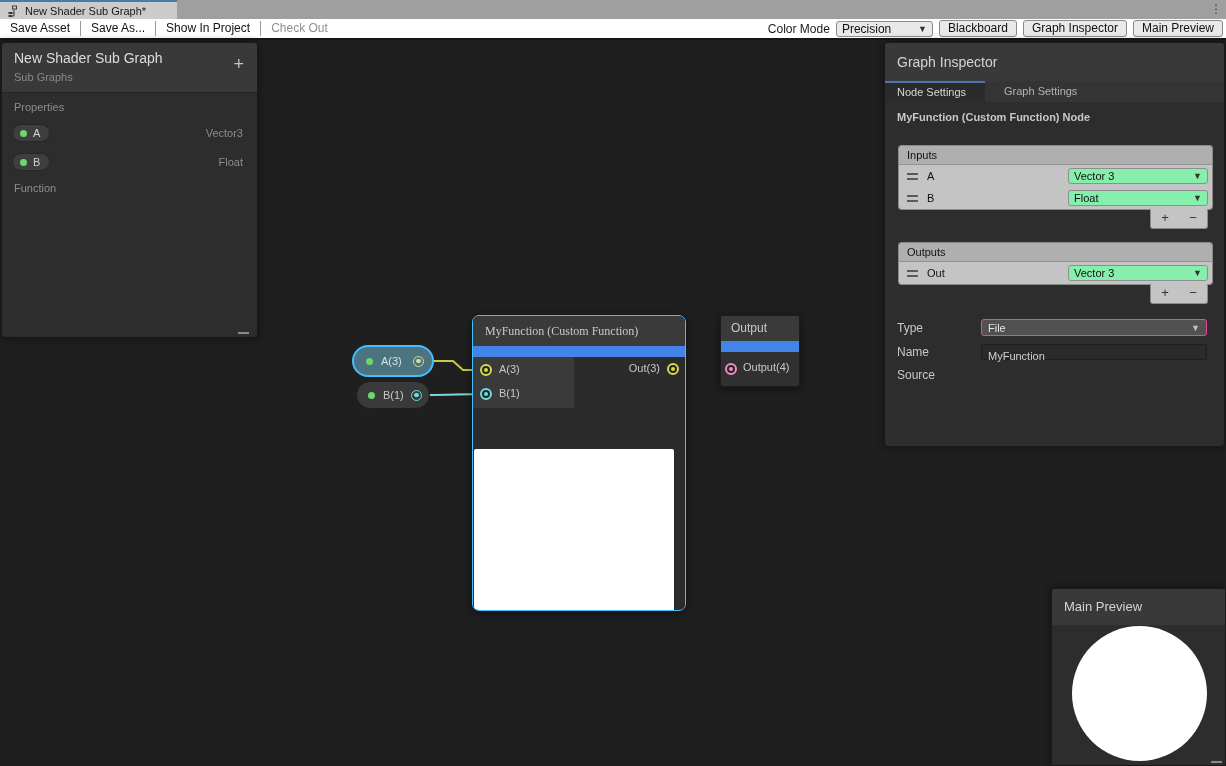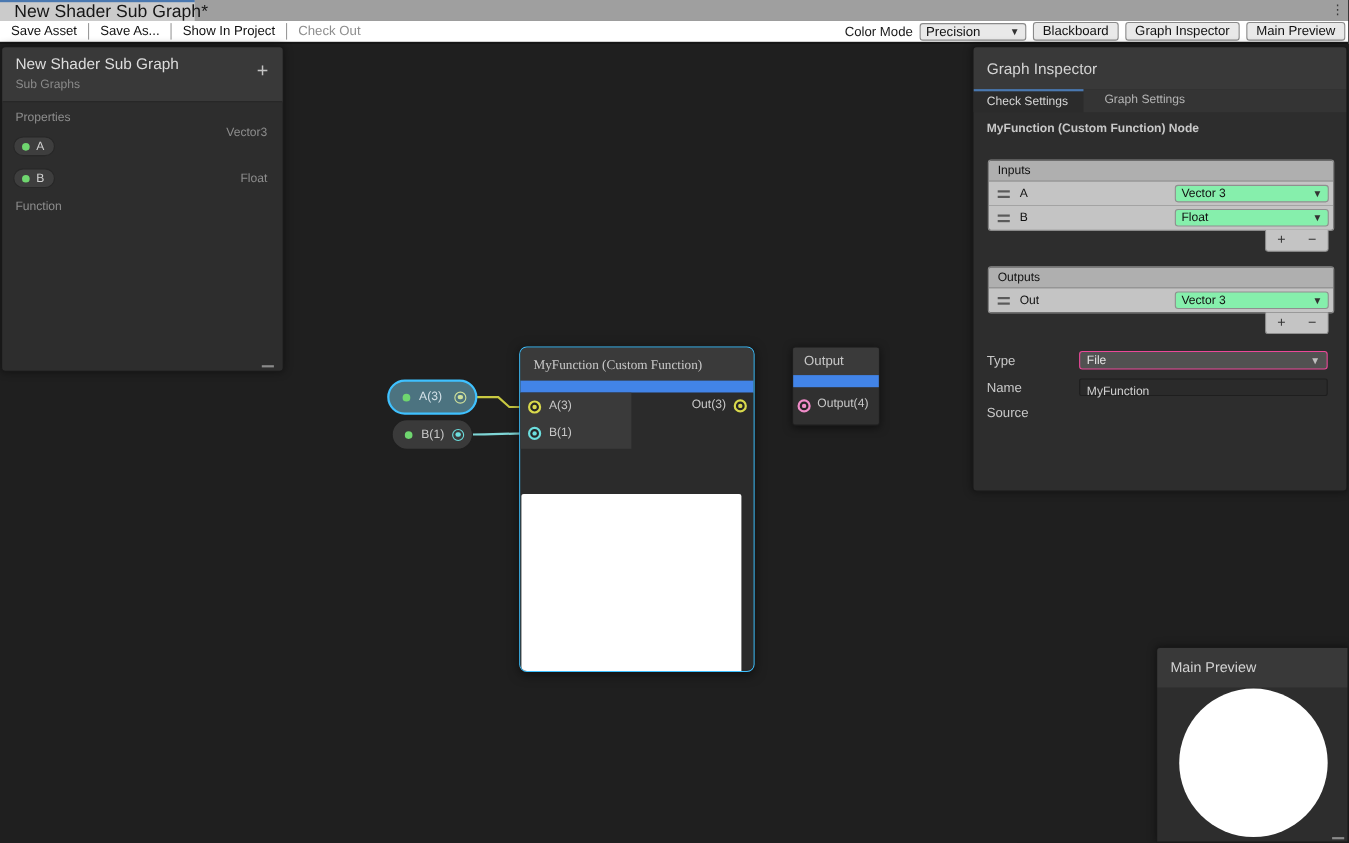--- a/index.html
+++ b/index.html
@@ -4,21 +4,21 @@
 <style>
   * { margin:0; padding:0; box-sizing:border-box; }
   html,body { width:1226px; height:766px; overflow:hidden; background:#1F1F1F;
               font-family:"Liberation Sans", sans-serif; }
   .screen { position:relative; width:1226px; height:766px; background:#1F1F1F; overflow:hidden; }
 
   
   .tabbar { position:absolute; top:0; left:0; width:1226px; height:19px; background:#9F9F9F; }
   .doc-tab { position:absolute; top:0; left:0; width:177px; height:19px; background:#CBCBCB;
              border-top:2px solid var(--tab-accent-blue); display:flex; align-items:center; gap:5px; padding:0 8px; }
-  .doc-tab span { font-size:16px; color:#161616; white-space:nowrap; }
+  .doc-tab span { font-size:11px; color:#161616; white-space:nowrap; }
   .tab-menu { position:absolute; right:4px; top:1px; font-size:12px; color:#3A3A3A; line-height:17px; }
 
   
   .toolbar { position:absolute; top:19px; left:0; width:1226px; height:21px; background:#ffffff;
              border-bottom:2px solid #161616; display:flex; align-items:center; font-size:12px; color:#111; }
   .tb-btn { padding:0 10px; height:19px; line-height:19px; white-space:nowrap; cursor:default; }
   .tb-btn.disabled { color:#8E8E8E; }
   .tb-sep { width:1px; height:15px; background:#9A9A9A; }
   .tb-right { margin-left:auto; display:flex; align-items:center; gap:6px; padding-right:3px; }
   .tb-label { color:#1a1a1a; }
@@ -207,36 +207,36 @@
       <div class="bb-title">New Shader Sub Graph</div>
       <div class="bb-sub">Sub Graphs</div>
       <div class="bb-plus">+</div>
     </div>
     <div class="bb-sec-label" style="top:58px;">Properties</div>
 
     <div class="pill" style="top:81px;">
       <span class="dot"></span>
       <span class="nm">A</span>
     </div>
-    <div class="bb-type" style="top:72px;">Vector3</div>
+    <div class="bb-type" style="top:84px;">Vector3</div>
 
     <div class="pill" style="top:110px;">
       <span class="dot"></span>
       <span class="nm">B</span>
     </div>
     <div class="bb-type" style="top:113px;">Float</div>
 
     <div class="bb-sec-label" style="top:139px;">Function</div>
     <div class="resize-dash" style="right:8px; bottom:3px;"></div>
   </div>
 
   <div class="panel" style="left:884px; top:42px; width:341px; height:405px;">
     <div class="panel-header gi-header">Graph Inspector</div>
     <div class="gi-tabs">
-      <div class="gi-tab-active">Check Settings</div>
+      <div class="gi-tab-active">Node Settings</div>
       <div class="gi-tab">Graph Settings</div>
     </div>
     <div class="gi-heading">MyFunction (Custom Function) Node</div>
 
     <div class="ulist" style="top:102px;">
       <div class="ulist-head">Inputs</div>
       <div class="ulist-row">
         <span class="drag-handle"></span>
         <span class="nm">A</span>
         <div class="row-drop">

